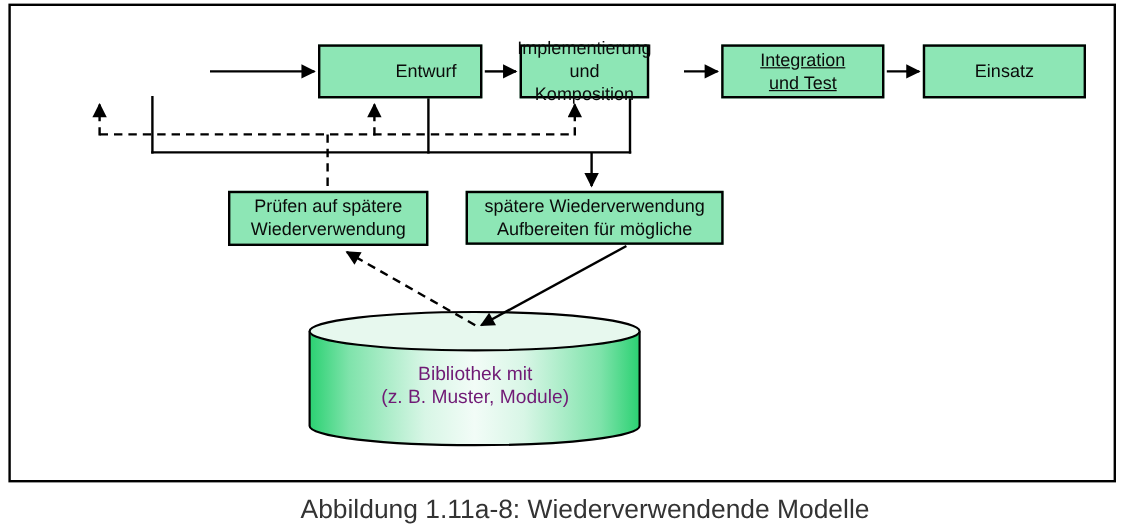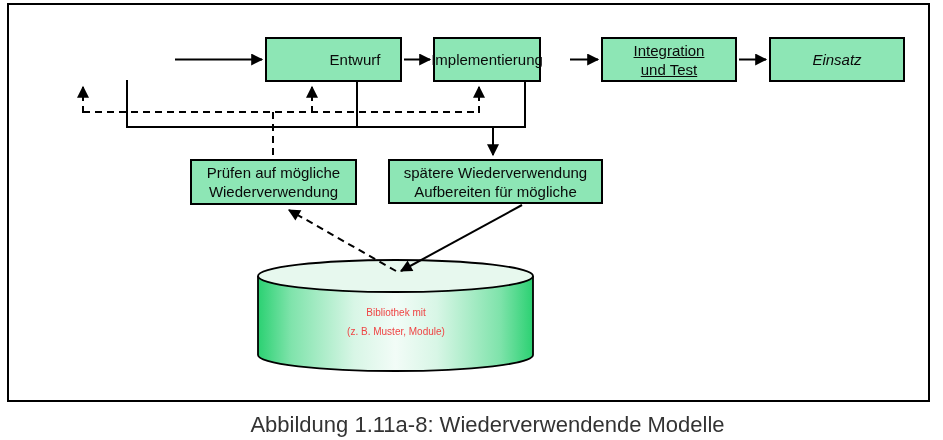--- a/index.html
+++ b/index.html
@@ -25,27 +25,27 @@
   .pbox{
     position:absolute;box-sizing:border-box;
     background:var(--box-fill);border:2px solid var(--box-border);
     display:flex;flex-direction:column;align-items:center;justify-content:center;
     font-size:15px;line-height:19px;text-align:center;color:#0a0a0a;
   }
   .b1{left:38px;top:37px;width:135px;height:45px;}
   .b2{left:265px;top:37px;width:137px;height:45px;padding-left:43px;}
   .b3{left:433px;top:37px;width:108px;height:45px;}
   .b4{left:601px;top:37px;width:136px;height:45px;text-decoration:underline;}
-  .b5{left:769px;top:37px;width:136px;height:45px;font-style:italic;}
+  .b5{left:769px;top:37px;width:136px;height:45px;}
   .a1{left:190px;top:159px;width:167px;height:46px;}
   .a2{left:388px;top:159px;width:215px;height:45px;}
   .libtext{
     position:absolute;left:256px;top:303px;width:280px;
     display:flex;flex-direction:column;align-items:center;
-    font-size:10px;line-height:19px;text-align:center;color:#ef4444;
+    font-size:16px;line-height:19px;text-align:center;color:#701a75;
   }
   .caption{
     position:absolute;left:16px;top:412px;width:943px;text-align:center;
     font-family:Liberation Sans, sans-serif;font-size:22px;color:var(--caption-color);
   }
   svg line, svg path.stroked{stroke:var(--line-color);}
 </style>
 </head>
 <body>
 
@@ -99,32 +99,33 @@
       <line x1="396" y1="271" x2="289" y2="210" marker-end="url(#ah)"></line>
     </g>
   </svg>
 
   <div class="pbox b2">
     <span>Entwurf</span>
     <span></span>
   </div>
   <div class="pbox b3">
     <span>Implementierung</span>
+    <span>und Komposition</span>
   </div>
   <div class="pbox b4">
     <span>Integration</span>
     <span>und Test</span>
   </div>
   <div class="pbox b5">
     <span>Einsatz</span>
     <span></span>
   </div>
 
   <div class="pbox a1">
-    <span>Prüfen auf mögliche</span>
+    <span>Prüfen auf spätere</span>
     <span>Wiederverwendung</span>
   </div>
   <div class="pbox a2">
     <span>spätere Wiederverwendung</span>
     <span>Aufbereiten für mögliche</span>
   </div>
 
   <div class="libtext">
     <span>Bibliothek mit</span>
     <span>(z. B. Muster, Module)</span>

